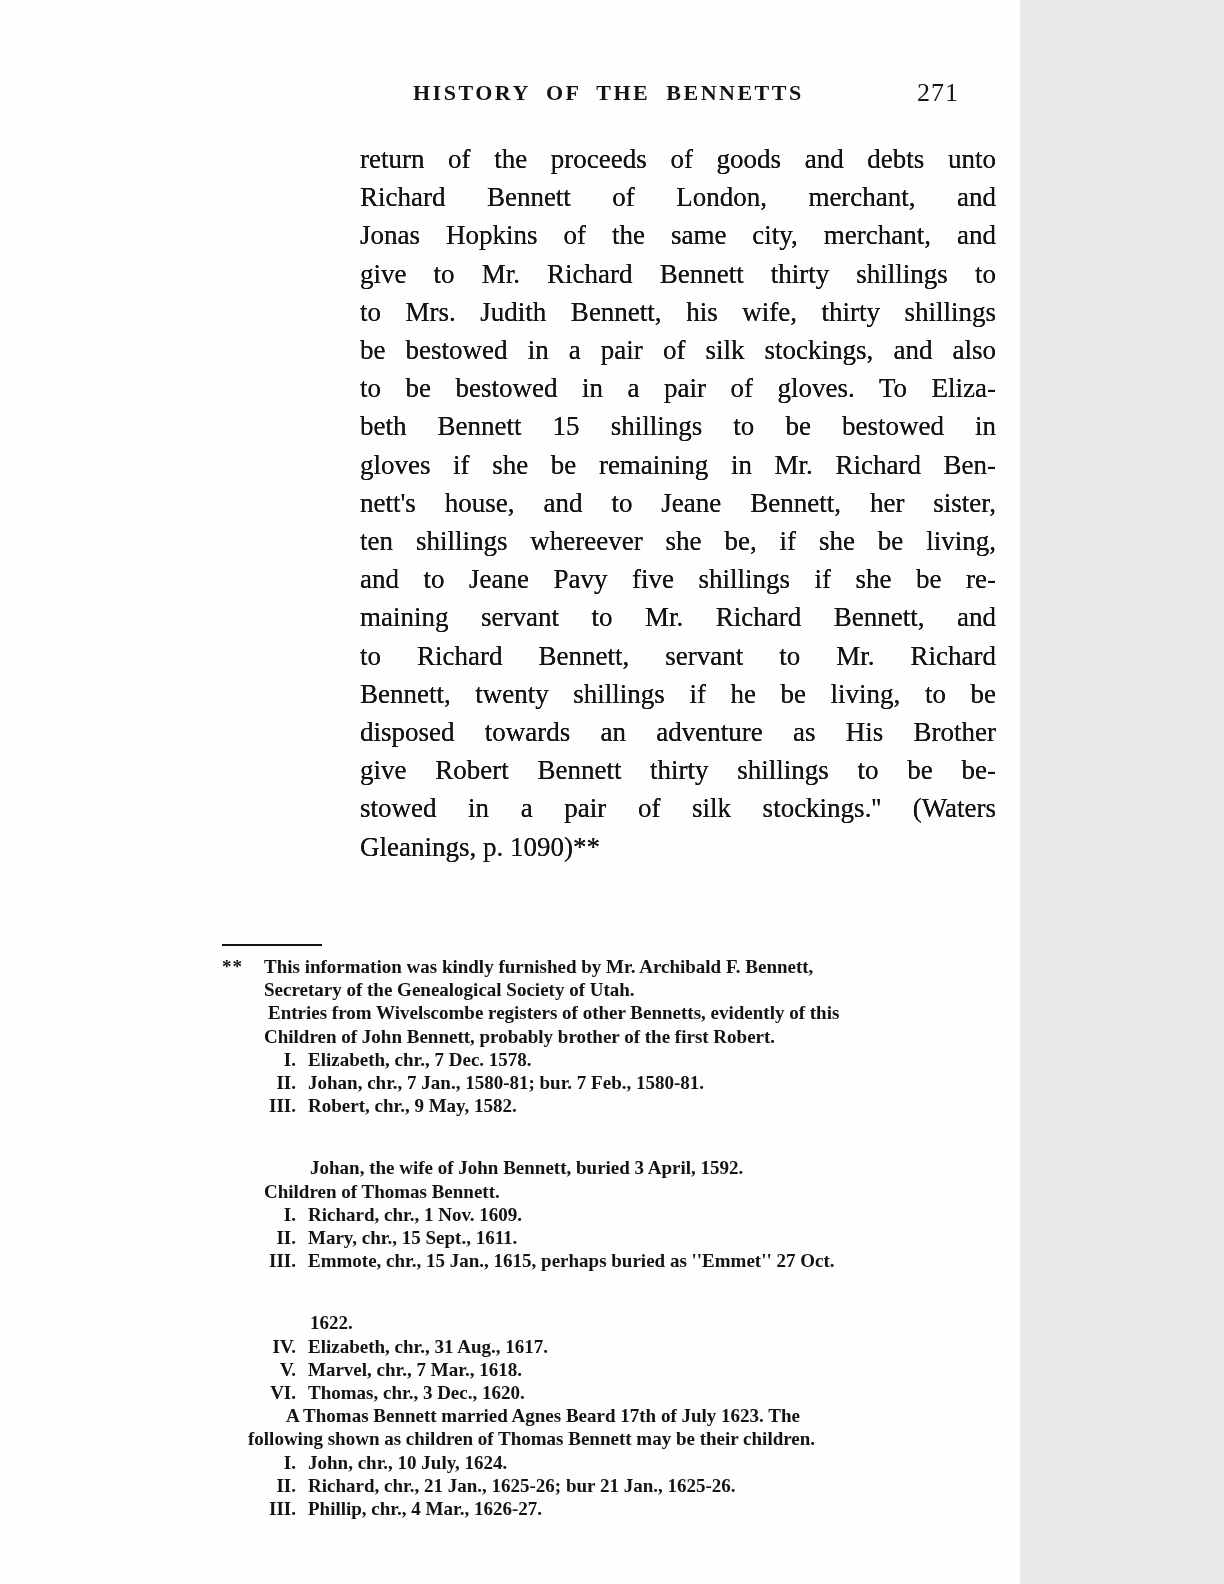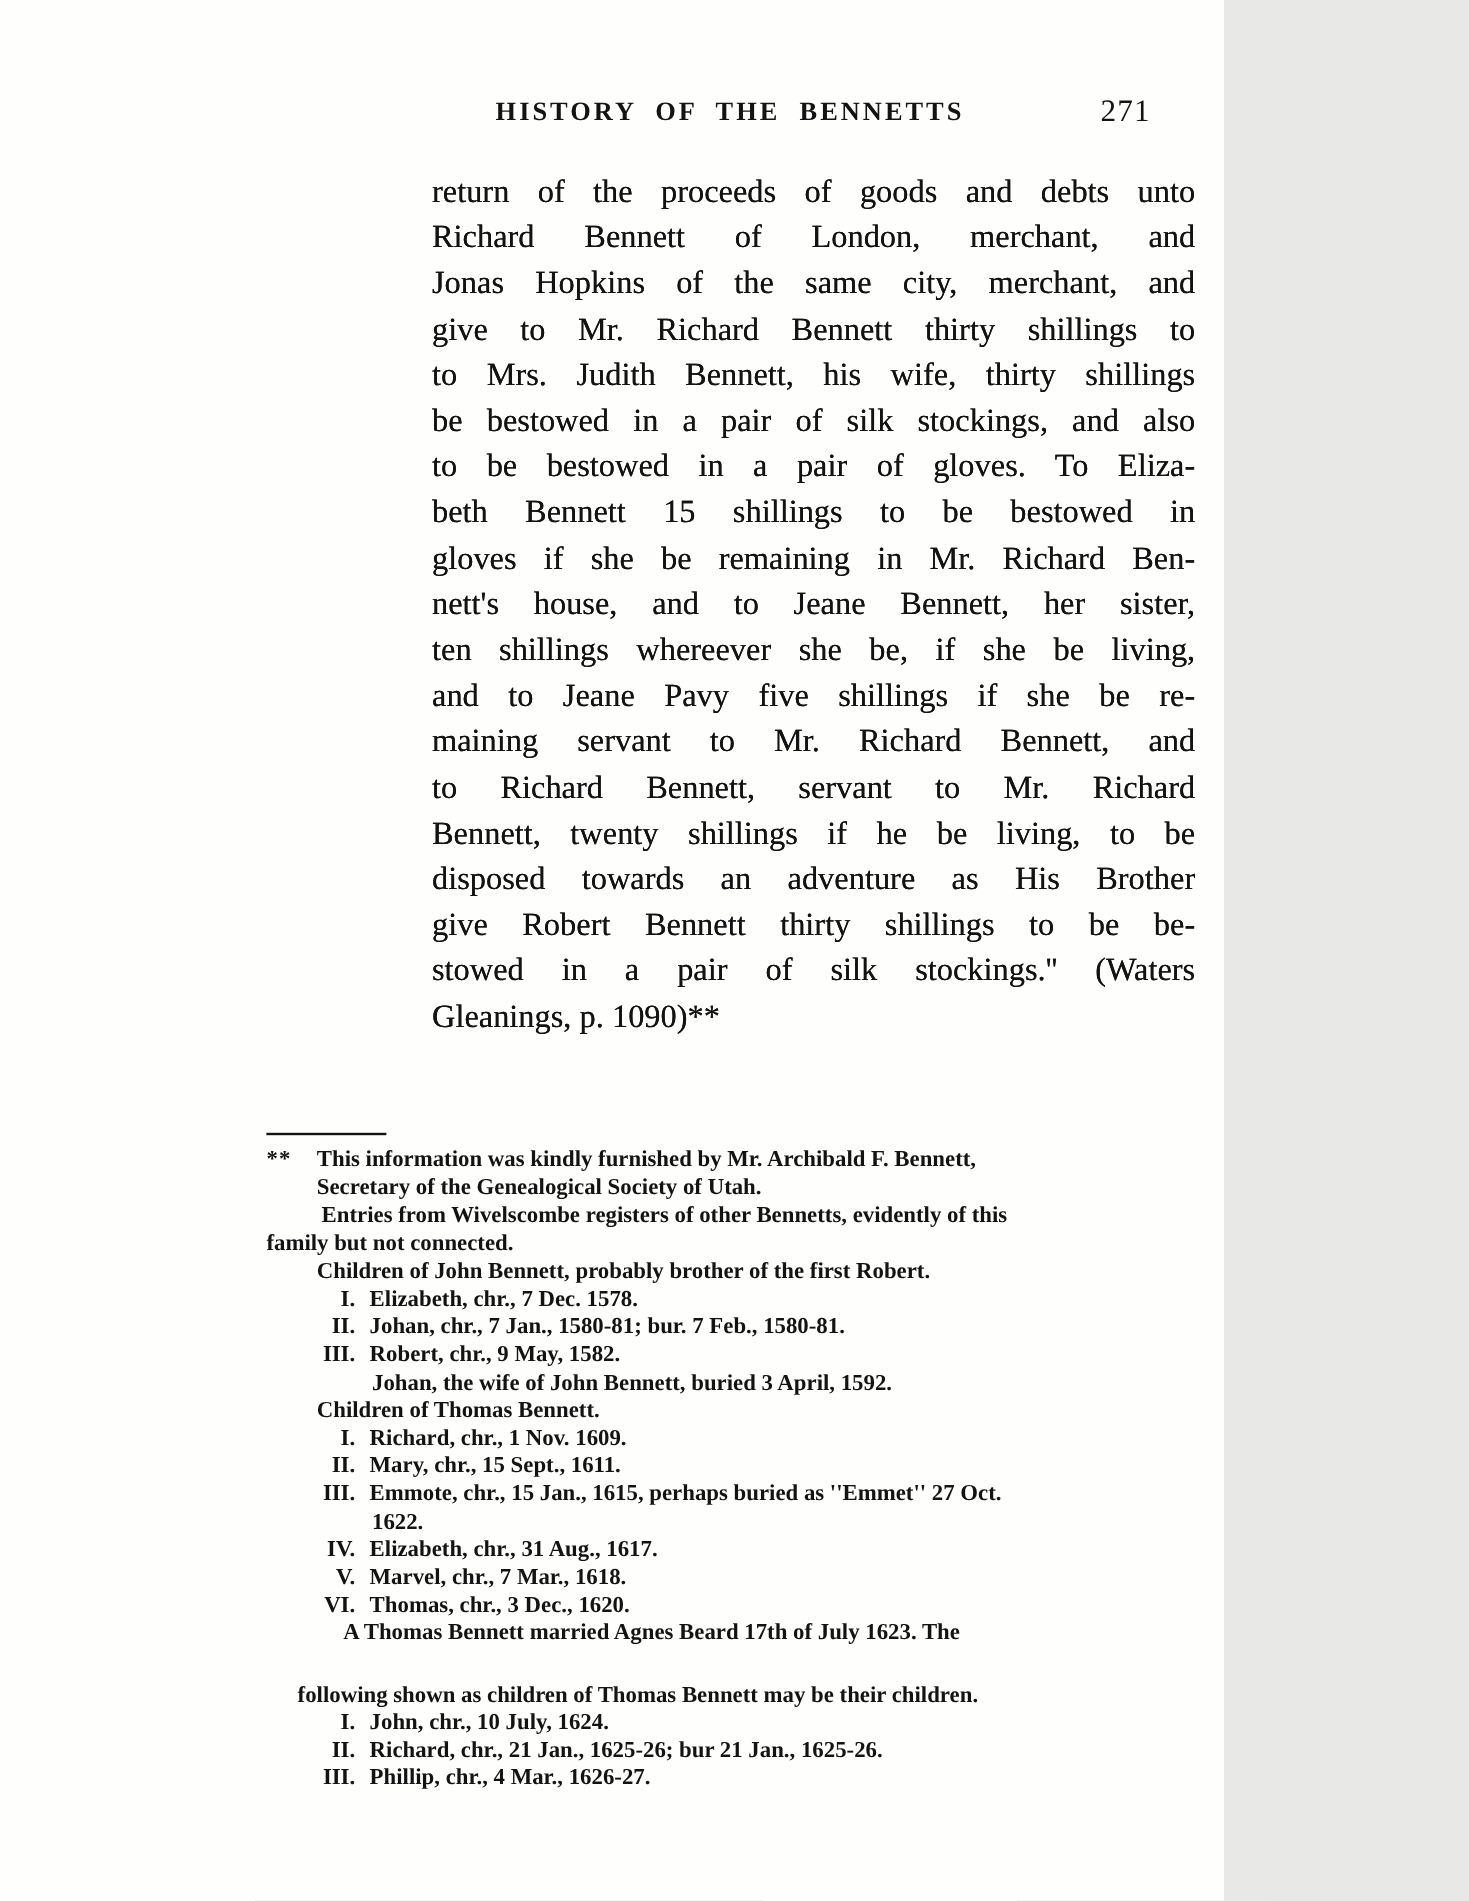--- a/index.html
+++ b/index.html
@@ -82,22 +82,22 @@
     position: absolute;
     left: 0;
     top: 0;
     letter-spacing: 1px;
   }
   .fl.cont   { padding-left: 42px; }
   .fl.para   { padding-left: 46px; }
   .fl.flush  { padding-left: 0; }
   .fl.head   { padding-left: 42px; }
   .fl.para2  { padding-left: 64px; }
-  .fl.cont2  { padding-left: 26px; margin-top: 28px; }
-  .fl.subcont{ padding-left: 88px; }
+  .fl.cont2  { padding-left: 26px; }
+  .fl.subcont{ padding-left: 88px; margin-top: 39px; }
   .fl.item   { padding-left: 0; }
   .fl .fnum {
     display: inline-block;
     width: 74px;
     text-align: right;
     margin-right: 12px;
   }
 </style>
 </head>
 <body>
@@ -130,21 +130,20 @@
       <div class="bline just">stowed in a pair of silk stockings.'' (Waters</div>
       <div class="bline">Gleanings, p. 1090)**</div>
     </div>
 
   <div class="footnote">
     <hr class="fn-rule">
     <div>
         <div class="fl fn-first"><span class="fmark">**</span><span>This information was kindly furnished by Mr. Archibald F. Bennett,</span></div>
         <div class="fl cont"><span>Secretary of the Genealogical Society of Utah.</span></div>
         <div class="fl para"><span>Entries from Wivelscombe registers of other Bennetts, evidently of this</span></div>
-        <div class="fl flush"><span>family but not connected.</span></div>
         <div class="fl head"><span>Children of John Bennett, probably brother of the first Robert.</span></div>
         <div class="fl item"><span class="fnum">I.</span><span>Elizabeth, chr., 7 Dec. 1578.</span></div>
         <div class="fl item"><span class="fnum">II.</span><span>Johan, chr., 7 Jan., 1580-81; bur. 7 Feb., 1580-81.</span></div>
         <div class="fl item"><span class="fnum">III.</span><span>Robert, chr., 9 May, 1582.</span></div>
         <div class="fl subcont"><span>Johan, the wife of John Bennett, buried 3 April, 1592.</span></div>
         <div class="fl head"><span>Children of Thomas Bennett.</span></div>
         <div class="fl item"><span class="fnum">I.</span><span>Richard, chr., 1 Nov. 1609.</span></div>
         <div class="fl item"><span class="fnum">II.</span><span>Mary, chr., 15 Sept., 1611.</span></div>
         <div class="fl item"><span class="fnum">III.</span><span>Emmote, chr., 15 Jan., 1615, perhaps buried as ''Emmet'' 27 Oct.</span></div>
         <div class="fl subcont"><span>1622.</span></div>

